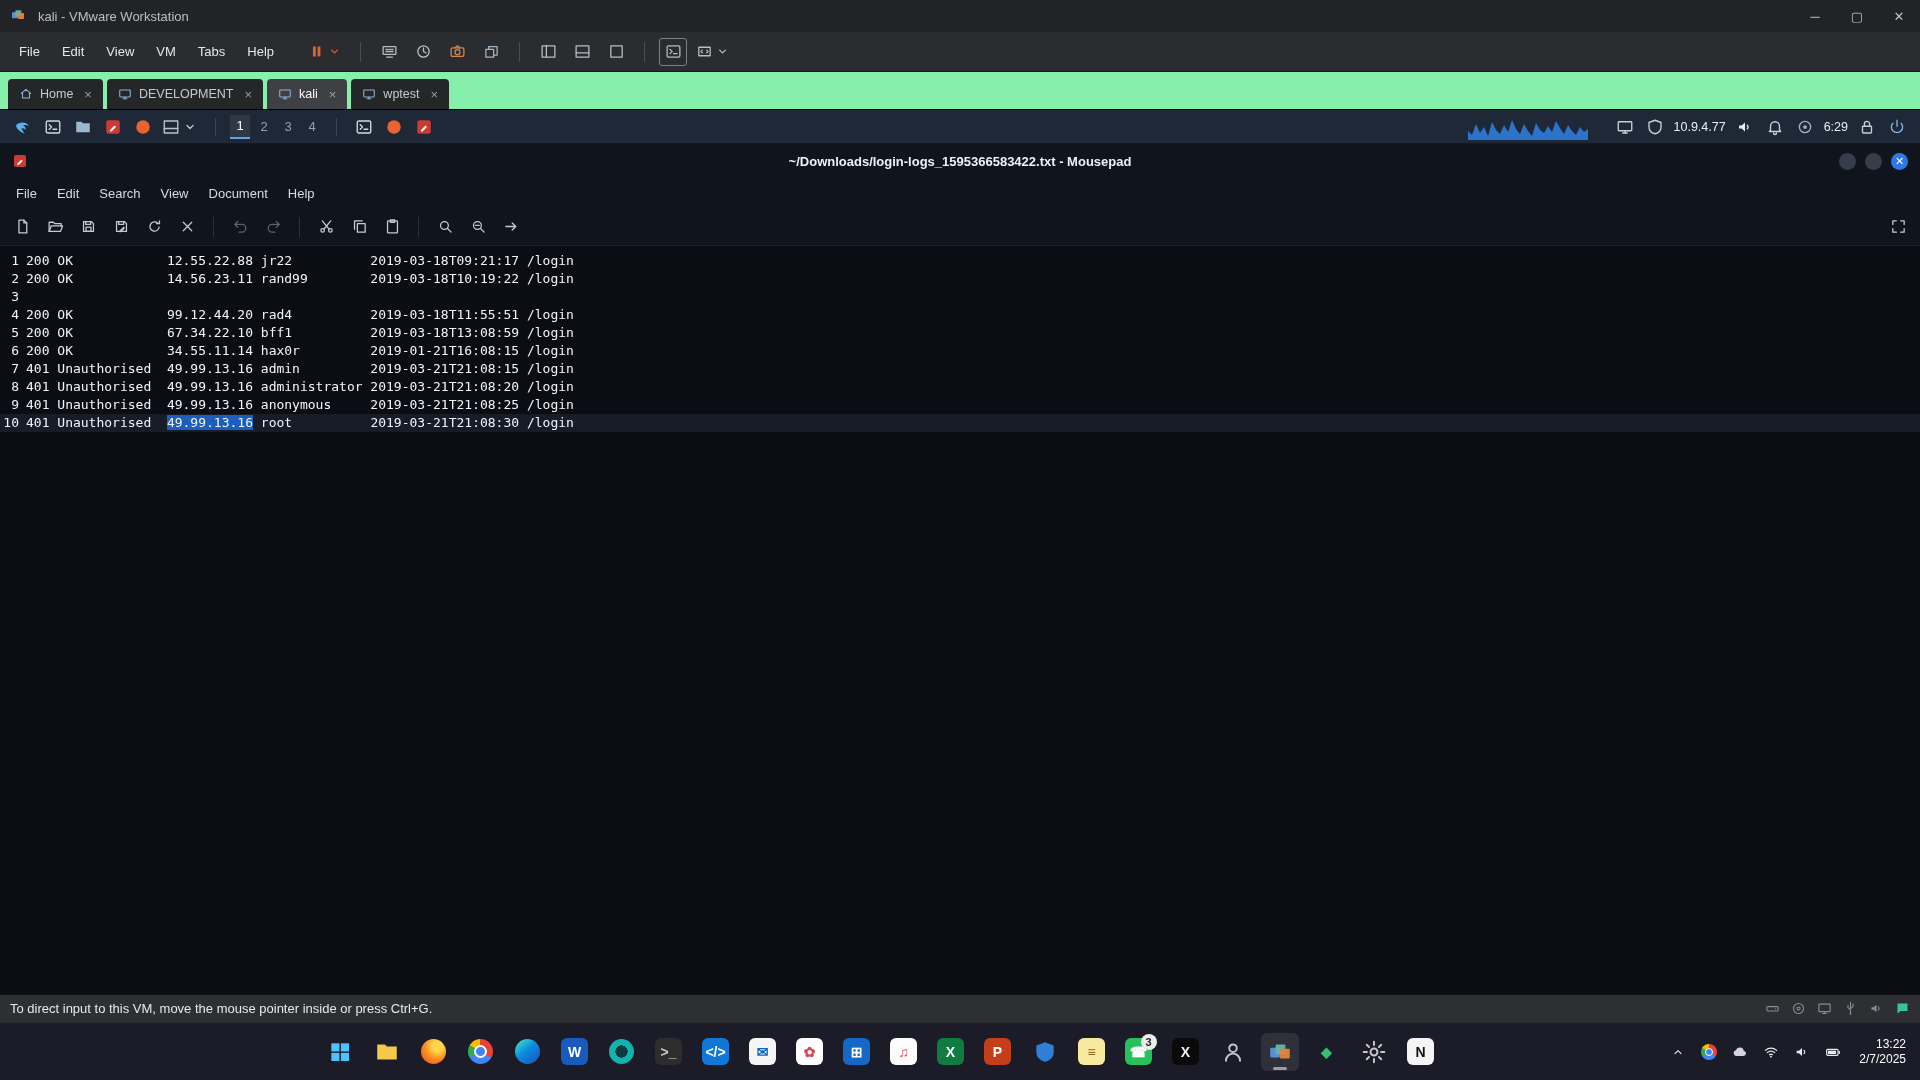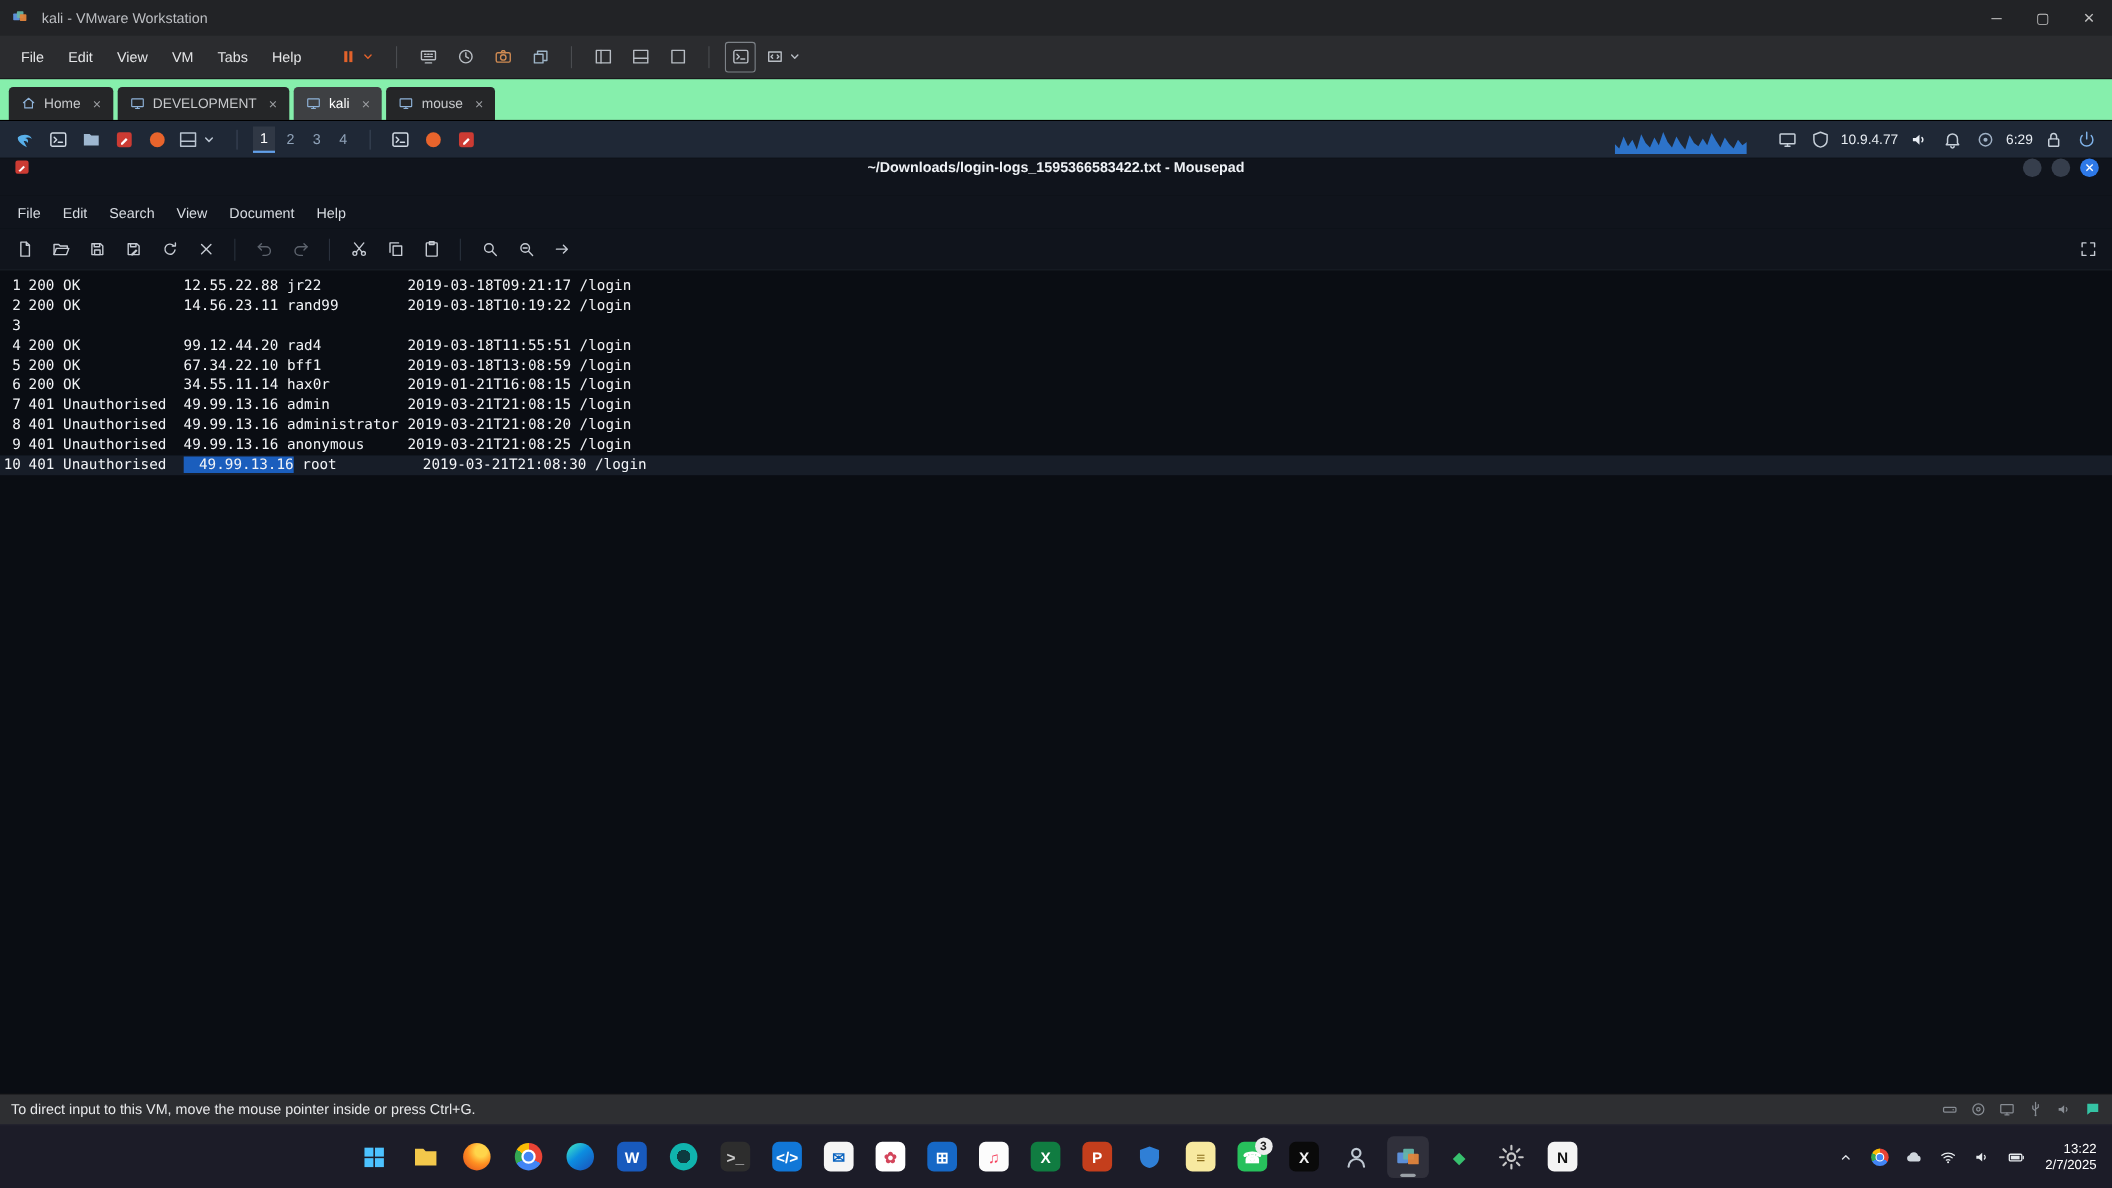--- a/index.html
+++ b/index.html
@@ -40,39 +40,39 @@
   .kp-btn .ic { width:18px; height:18px; }
   .kp-sep { width:1px; height:18px; background:#3a4556; margin:0 6px; }
   .ws { min-width:20px; height:24px; padding:0 6px; display:flex; align-items:center; justify-content:center; color:#8fa2b8; font-size:13px; }
   .ws.active { color:#ffffff; background:rgba(255,255,255,.08); border-bottom:2px solid #62a0ea; }
   .kp-right { margin-left:auto; display:flex; align-items:flex-end; gap:24px; }
   .cpu { width:120px; height:26px; }
   .kp-text { font-size:12.5px; color:#e8edf3; padding:0 2px; }
 
   
   .mousepad { flex:1; display:flex; flex-direction:column; background:#0a0d13; }
-  .mp-titlebar { height:34px; display:flex; align-items:flex-start; padding:0 12px; background:#10141c; position:relative; }
+  .mp-titlebar { height:34px; display:flex; align-items:center; padding:0 12px; background:#10141c; position:relative; }
   .mp-title { position:absolute; left:0; right:0; text-align:center; color:#eef1f5; font-size:13px; font-weight:bold; pointer-events:none; }
   .mp-controls { margin-left:auto; display:flex; gap:9px; z-index:1; }
   .mp-circle { width:17px; height:17px; border-radius:50%; background:#363e4c; display:flex; align-items:center; justify-content:center; }
   .mp-circle.close { background:#2e79e8; color:#fff; font-size:11px; }
   .mp-menubar { height:30px; display:flex; align-items:center; padding:0 6px; background:#10141c; }
   .mp-menu-item { padding:5px 10px; color:#d7dbe1; font-size:13px; }
   .mp-toolbar { height:38px; display:flex; align-items:center; padding:0 8px; gap:5px; background:#10141c; border-bottom:1px solid #1b2029; }
   .mp-tool { width:28px; height:28px; color:#c6cbd3; display:flex; align-items:center; justify-content:center; border-radius:3px; }
   .mp-tool .ic { width:17px; height:17px; }
   .mp-tool.disabled { color:#5d636d; }
   .mp-sep { width:1px; height:20px; background:#2a313d; margin:0 7px; }
   .mp-spacer { flex:1; }
 
   .mp-editor { flex:1; padding:6px 0; font-family:"DejaVu Sans Mono",monospace; font-size:13px; line-height:18px; color:#f2f4f7; background:#0a0d13; overflow:hidden; }
   .ed-line { display:flex; white-space:pre; }
   .ed-line.current { background:#171d28; }
   .ed-num { width:26px; text-align:right; padding-right:7px; flex:none; }
-  .ed-text .sel { background:#1b5ebd;padding-left:14px; }
+  .ed-text .sel { background:#1b5ebd; }
 
   
   .vmw-statusbar { height:28px; background:#2e2f32; display:flex; align-items:center; padding:0 10px; font-size:13px; color:#e7e8ea; border-top:1px solid #151517; }
   .status-icons { margin-left:auto; display:flex; gap:11px; align-items:center; color:#878c93; }
   .st-ic { display:flex; }
   .st-ic .ic { width:15px; height:15px; }
 
   
   .taskbar { height:58px; background:#1c1c28; position:relative; border-top:1px solid rgba(255,255,255,.06); }
   .tb-center { position:absolute; left:170px; right:330px; top:0; bottom:0; display:flex; align-items:center; justify-content:center; gap:9px; }
@@ -219,21 +219,21 @@
           <path d="M9 20h6M12 17v3"></path>
         </svg>
         <span class="tab-label">kali</span>
         <span class="tab-close">×</span>
       </div>
       <div class="vmw-tab">
         <svg class="ic tab-ic" viewBox="0 0 24 24">
           <rect x="3" y="5" width="18" height="12" rx="1"></rect>
           <path d="M9 20h6M12 17v3"></path>
         </svg>
-        <span class="tab-label">mouse</span>
+        <span class="tab-label">wptest</span>
         <span class="tab-close">×</span>
       </div>
     </div>
 
   <div class="vm-screen">
 
     <div class="kali-panel">
       <div class="kp-left">
           <div class="kp-btn" style="color: rgb(89, 176, 234);">
             <svg class="ic " viewBox="0 0 24 24">

